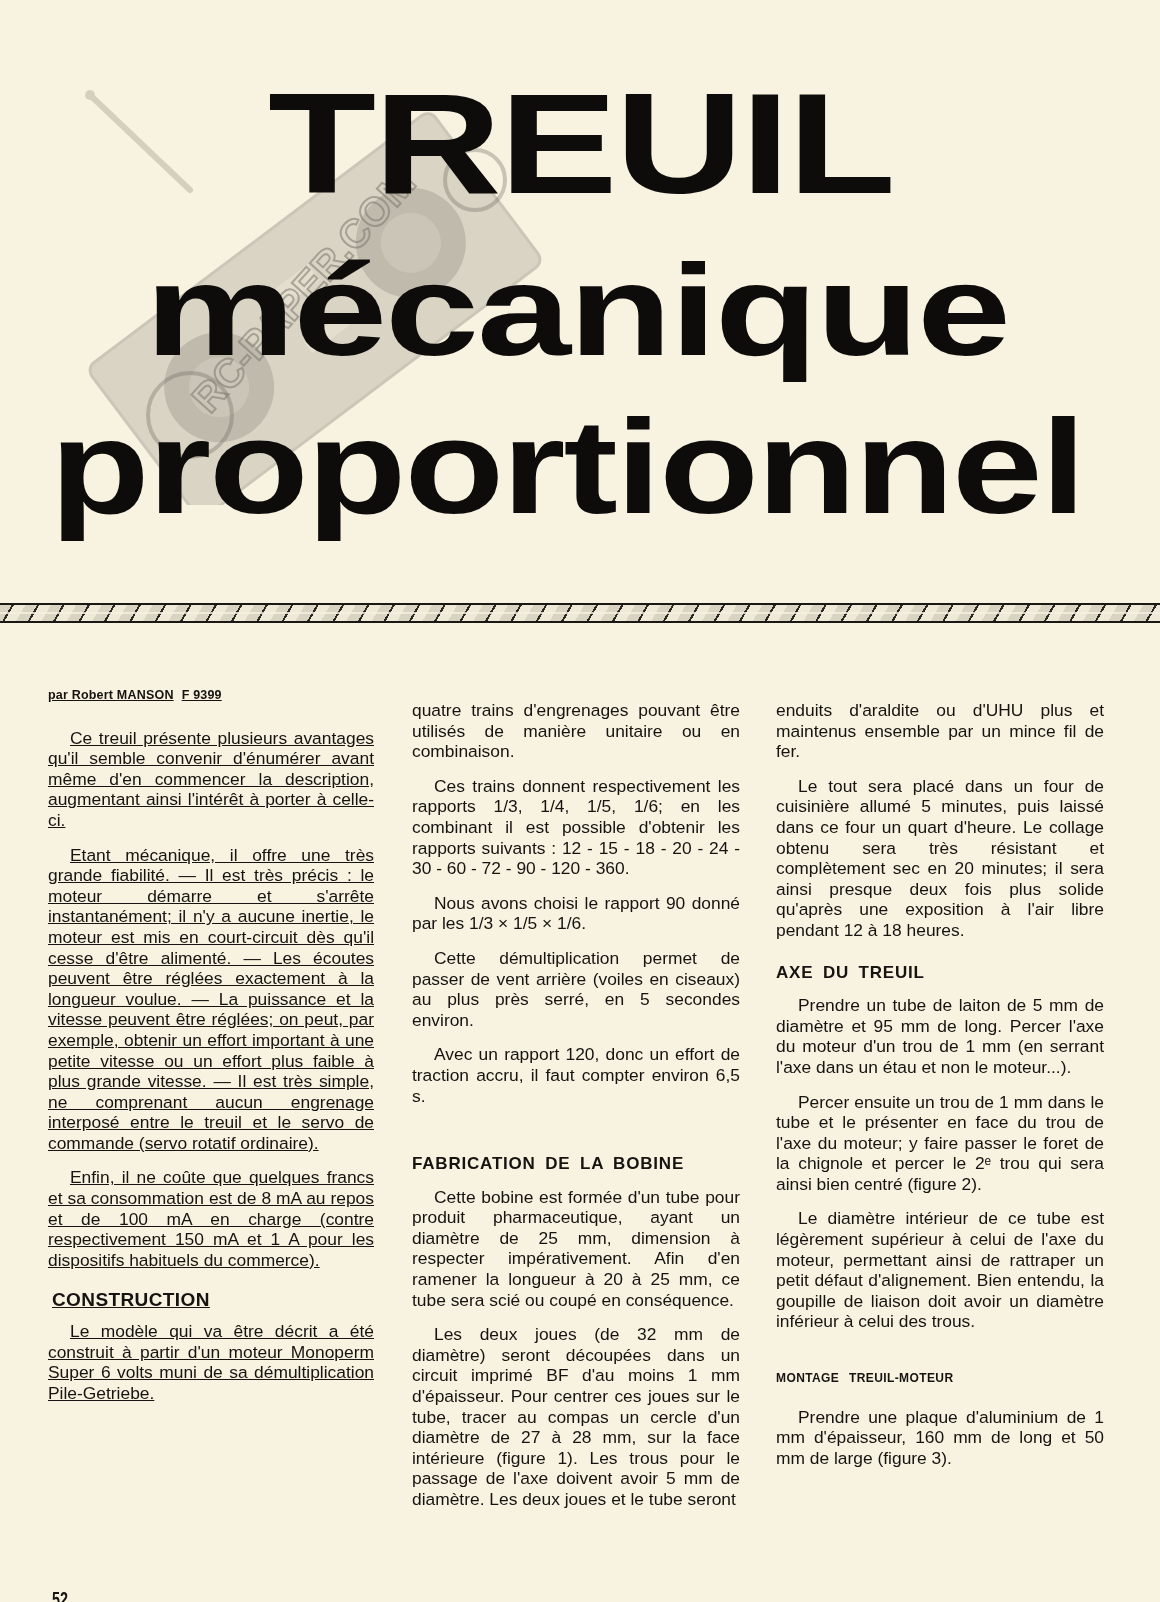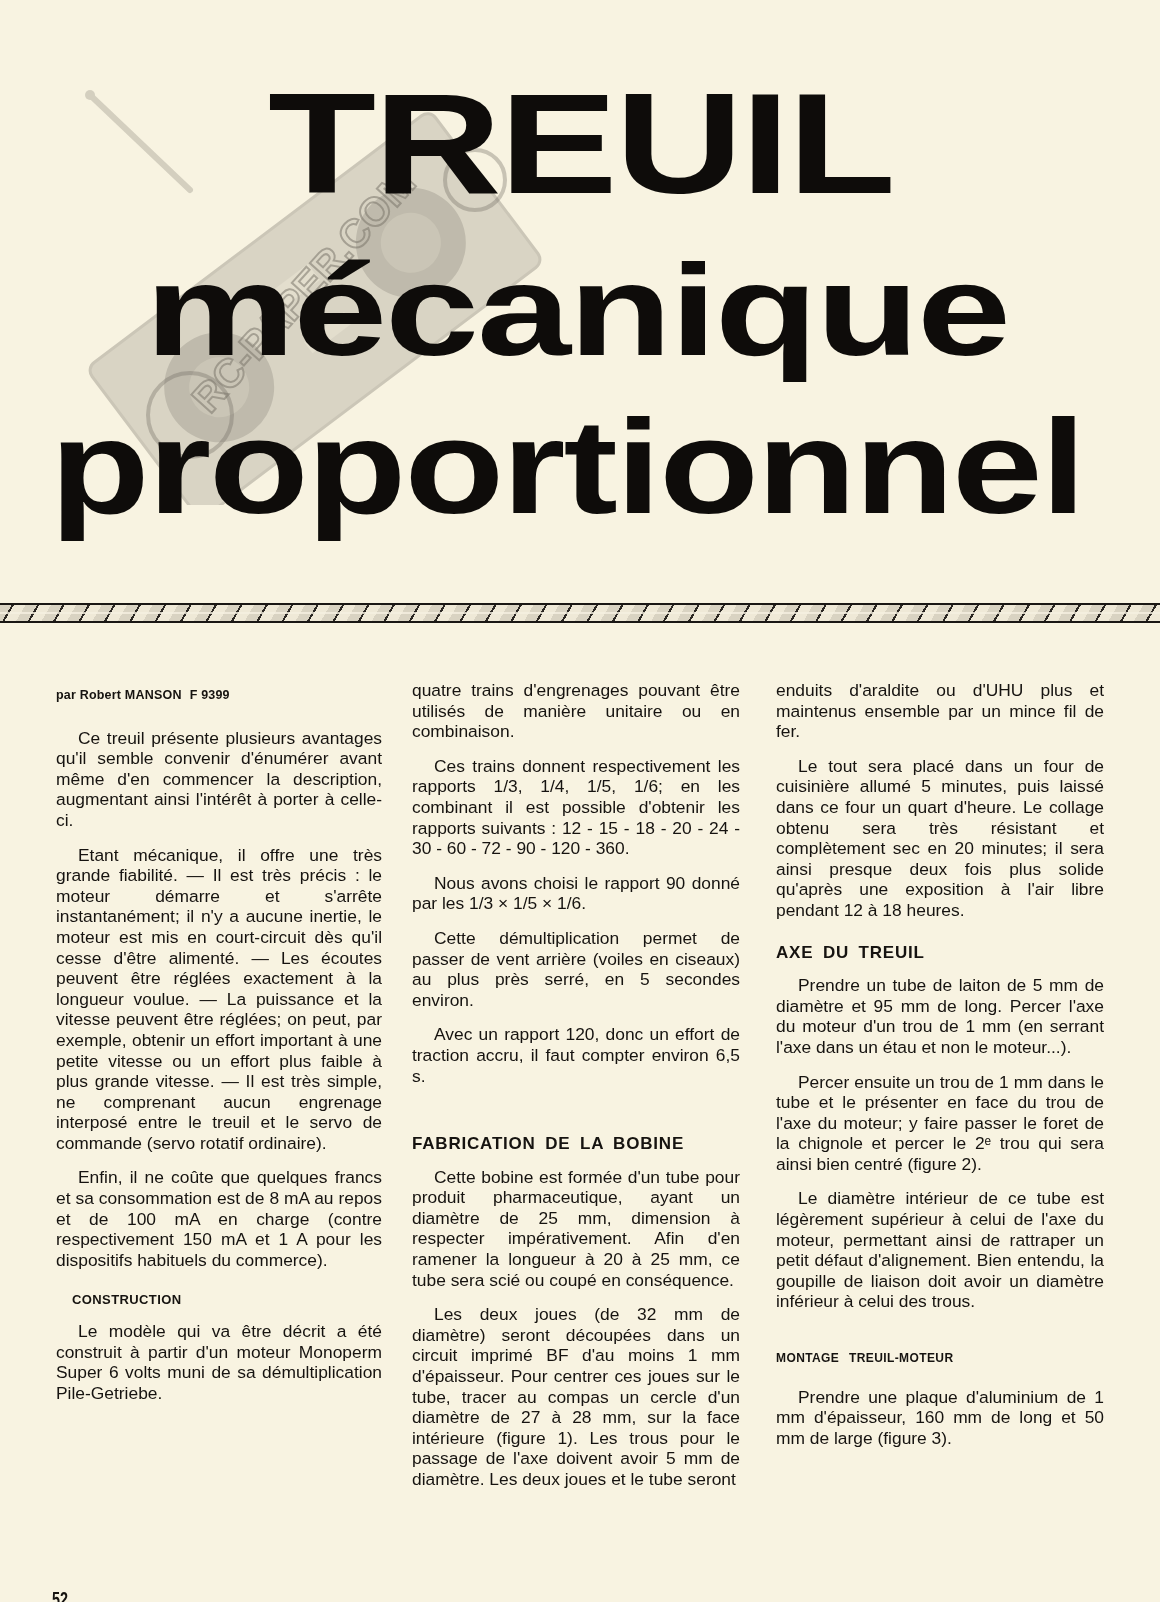--- a/index.html
+++ b/index.html
@@ -39,31 +39,31 @@
     background:
       repeating-linear-gradient(120deg, #d9d3c2 0 10px, #2a2622 10px 12px, #efe9d7 12px 22px);
   }
   .rope::after {
     content: ""; position: absolute; left: 0; right: 0; top: 7px; height: 2px;
     background: rgba(245,240,225,0.8);
   }
 
   
   .col { position: absolute; top: 680px; font-size: 17.4px; line-height: 20.6px; }
-  .col1 { left: 56px;  width: 326px; }
+  .col1 { left: 48px;  width: 326px; text-decoration: underline; }
   .col2 { left: 412px; width: 328px; }
   .col3 { left: 776px; width: 328px; }
   .col p {
     margin: 0 0 14px 0; text-align: justify; text-indent: 22px;
     hyphens: manual;
   }
-  .col p.noindent { text-indent: 0; }
+  .col p.noindent { text-indent: 0; margin-top: 20px; }
   .byline { font-size: 12.5px; font-weight: 700; margin: 5px 0 22px 0; letter-spacing: 0.2px; }
   .byline .call { margin-left: 8px; }
-  .h-big { font-size: 13px; font-weight: 700; margin: 20px 0 10px 16px; letter-spacing: 0.4px; }
+  .h-big { font-size: 19px; font-weight: 700; margin: 20px 0 10px 4px; letter-spacing: 0.4px; }
   .h-small { font-size: 17px; font-weight: 700; margin: 22px 0 12px 0; letter-spacing: 0.8px; word-spacing: 4px; }
   .h-mid { font-size: 12px; font-weight: 700; margin: 36px 0 18px 0; letter-spacing: 0.4px; word-spacing: 6px; }
 
   .page-number {
     position: absolute; left: 52px; top: 1588px; margin: 0;
     font-size: 18px; font-weight: 700; transform: scale(0.8, 1.1); transform-origin: left top;
   }
 </style>
 </head>
 <body>

